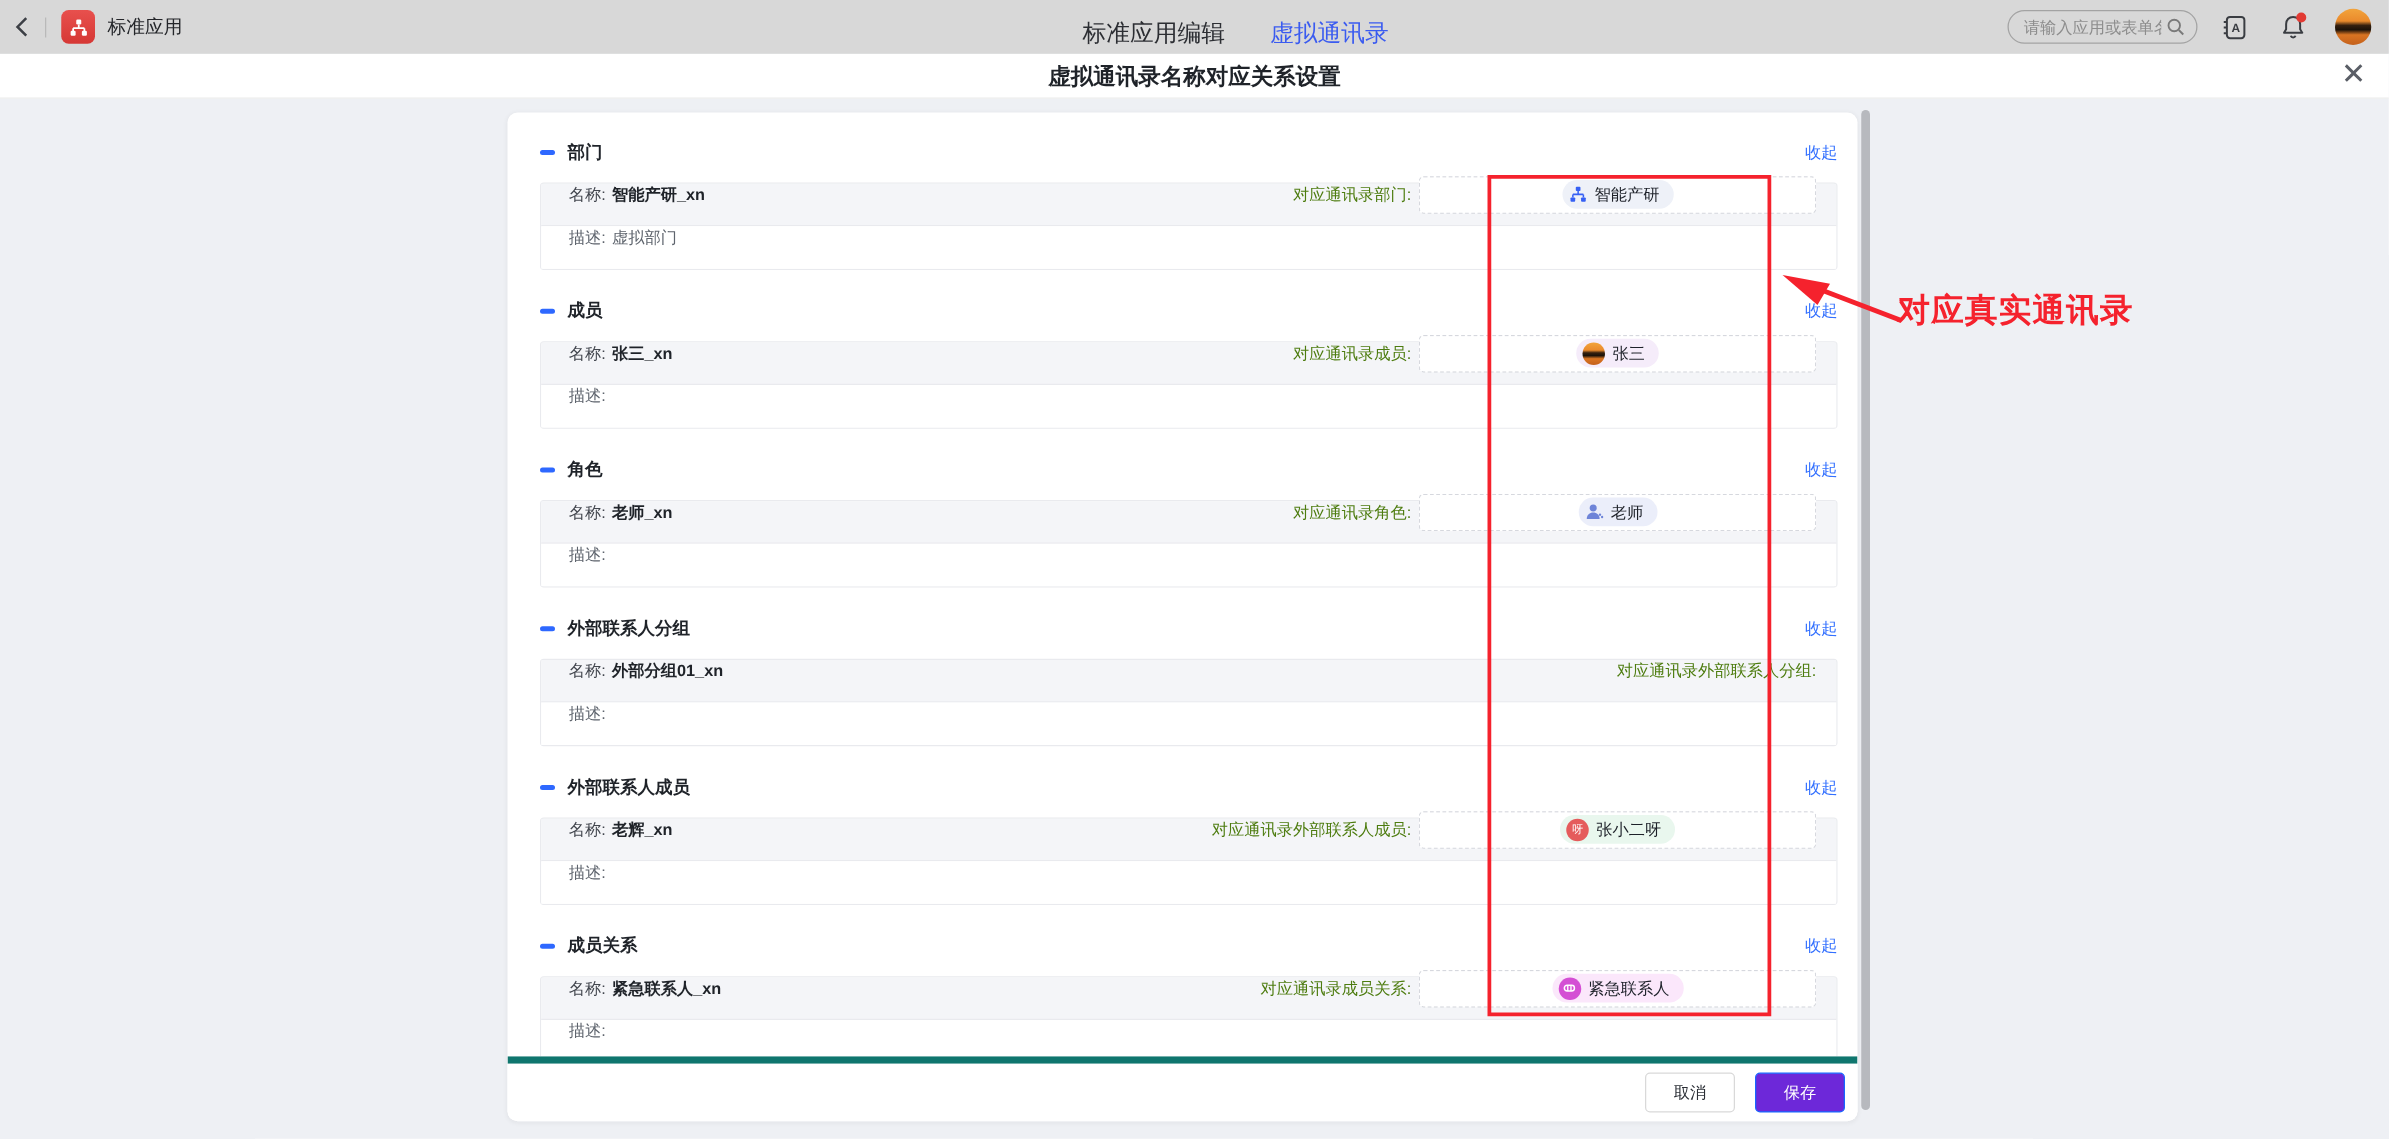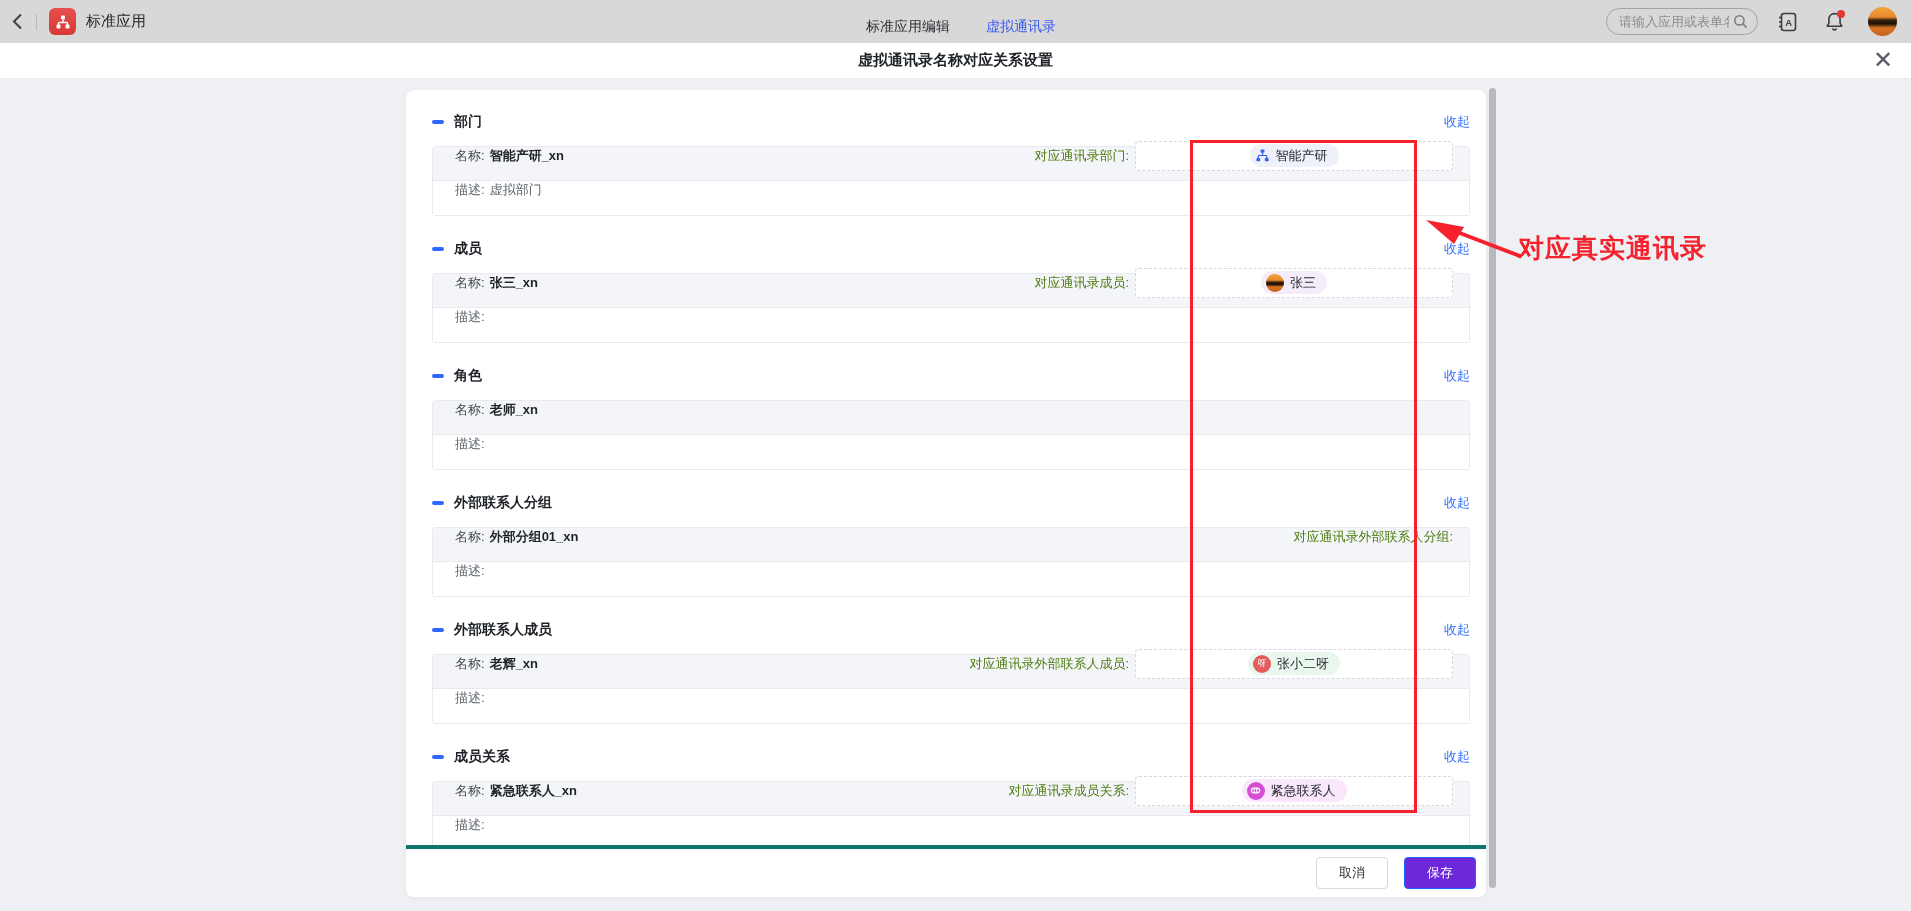--- a/index.html
+++ b/index.html
@@ -6,35 +6,35 @@
   html,body { width:1911px; height:911px; overflow:hidden; }
   body { background:#eef0f4; font-family:"Liberation Sans","DejaVu Sans",sans-serif; color:#1f2329; }
 
   
   .topbar { position:absolute; left:0; top:0; width:1911px; height:43px; background:#d8d8d8; display:flex; align-items:center; z-index:5; }
   .back-btn { width:34px; height:43px; display:flex; align-items:center; justify-content:center; cursor:pointer; }
   .tb-divider { width:1px; height:16px; background:#b9b9b9; margin:0 12px 0 2px; }
   .app-icon { width:27px; height:27px; border-radius:6px; background:linear-gradient(180deg,#e8504d,#d63835); display:flex; align-items:center; justify-content:center; }
   .app-name { font-size:15px; color:#24262a; margin-left:10px; }
   .tabs { position:absolute; left:866px; top:0; height:43px; display:flex; align-items:center; gap:36px; }
-  .tab { font-size:14px; color:#2c2e33; cursor:pointer;margin-top:11px; }
+  .tab { font-size:19px; color:#2c2e33; cursor:pointer;margin-top:11px; }
   .tab.active { color:#3a5bf0;text-align:right; }
   .tb-right { position:absolute; right:0; top:0; height:43px; display:flex; align-items:center; }
   .search-pill { position:relative; width:152px; height:27px; border:1px solid #a3a3a3; border-radius:14px; margin-right:18px; }
   .search-pill input { width:100%; height:100%; border:none; outline:none; background:transparent; font-size:13px; color:#5c5c5c; padding:0 28px 0 12px; font-family:inherit; }
   .search-pill input::placeholder { color:#8d8d8d; }
   .search-glyph { position:absolute; right:9px; top:5px; }
   .tb-icon { width:24px; height:24px; margin-right:22px; position:relative; display:flex; align-items:center; justify-content:center; cursor:pointer; }
   .bell-dot { position:absolute; right:1px; top:0; width:8px; height:8px; border-radius:50%; background:#e23a33; }
   .tb-avatar { width:29px; height:29px; border-radius:50%; margin-right:14px; cursor:pointer;
     background:linear-gradient(180deg,#f2a43c 0%,#ea8a2c 34%,#35200f 46%,#1c1209 58%,#d97422 72%,#c4611c 100%); }
 
   
   .titlebar { position:absolute; left:0; top:43px; width:1911px; height:36px; background:#fff; border-bottom:1px solid #ececec; display:flex; align-items:center; justify-content:center; z-index:4; }
-  .titlebar h1 { font-size:15px; font-weight:700; color:#1f2329; }
+  .titlebar h1 { font-size:18px; font-weight:700; color:#1f2329; }
   .close-x { position:absolute; right:18px; top:4px; font-size:24px; line-height:26px; color:#5a5e66; cursor:pointer; font-weight:400; }
 
   
   .panel { position:absolute; left:406px; top:90px; width:1080px; height:807px; background:#fff; border-radius:8px; box-shadow:0 1px 4px rgba(31,35,41,.06); }
   .panel-content { position:absolute; left:0; top:0; right:0; bottom:52px; overflow:hidden; padding:20px 16px 0 26px; }
 
   .sec { margin-bottom:21px; }
   .sec-head { height:24px; display:flex; align-items:center; margin-bottom:12px; }
   .dash { width:12px; height:4px; border-radius:2px; background:#2e68ff; cursor:pointer; flex:none; }
   .sec-title { font-size:14px; font-weight:700; color:#1f2329; margin-left:10px; }
@@ -57,21 +57,21 @@
   .tag-member { background:#f5ecfa; }
   .tag-role { background:#ebeefa; }
   .tag-extgrp { background:#e7f7ed; }
   .tag-extmem { background:#e9f7ee; }
   .tag-rel { background:#fbe7fb; }
   .av-photo { background:linear-gradient(180deg,#f2a43c 0%,#ea8a2c 34%,#35200f 46%,#1c1209 58%,#d97422 72%,#c4611c 100%); }
   .c-green { background:#38c172; }
   .c-red { background:#e55c5c; }
   .c-mag { background:#d44fd4; }
 
-  .panel-footer { position:absolute; left:0; right:0; bottom:0; height:52px; background:#fff; border-radius:0 0 8px 8px; border-top:4px solid #0f766e; display:flex; align-items:center; justify-content:flex-end; gap:16px; padding-right:10px; }
+  .panel-footer { position:absolute; left:0; right:0; bottom:0; height:52px; background:#fff; border-radius:0 0 8px 8px; border-top:6px solid #0f766e; display:flex; align-items:center; justify-content:flex-end; gap:16px; padding-right:10px; }
   .btn { height:32px; min-width:72px; padding:0 18px; border-radius:4px; font-size:13px; display:flex; align-items:center; justify-content:center; cursor:pointer; font-family:inherit; }
   .btn-cancel { background:#fff; border:1px solid #d9d9d9; color:#2b2f36; }
   .btn-save { background:#6d28d9; border:1px solid #1766ff; color:#fff; }
 
   
   .scroll-thumb { position:absolute; left:1489px; top:88px; width:7px; height:800px; border-radius:4px; background:#b7b9be; cursor:pointer; z-index:6; }
 
   
   .red-rect { position:absolute; left:1190px; top:140px; width:227px; height:673px; border:3px solid #f5222d; z-index:40; pointer-events:none; }
   .anno-arrow { position:absolute; left:1402px; top:198px; z-index:41; pointer-events:none; }
@@ -200,20 +200,34 @@
     <section class="sec">
       <div class="sec-head">
         <span class="dash"></span>
         <span class="sec-title">角色</span>
         <a class="collapse">收起</a>
       </div>
       <div class="grp">
         <div class="row name-row">
           <span class="lbl">名称:</span>
           <span class="name-val">老师_xn</span>
+          <div class="map-wrap">
+            <span class="map-lbl">对应通讯录角色:</span>
+            <div class="map-input">
+              <span class="tag tag-role">
+                <svg width="15" height="15" viewBox="0 0 16 16">
+                  <circle cx="7" cy="4.6" r="3" fill="#6e84d8"></circle>
+                  <path d="M1.5 14 c0 -3.4 2.5 -5.4 5.5 -5.4 s5.5 2 5.5 5.4 Z" fill="#6e84d8"></path>
+                  <circle cx="12.8" cy="10.4" r="1" fill="#6e84d8"></circle>
+                  <circle cx="14.6" cy="12.4" r="1" fill="#6e84d8"></circle>
+                </svg>
+                <span>老师</span>
+              </span>
+            </div>
+          </div>
         </div>
         <div class="row desc-row">
           <span>描述:</span>
           <span class="desc-val"></span>
         </div>
       </div>
     </section>
 
     <section class="sec">
       <div class="sec-head">

